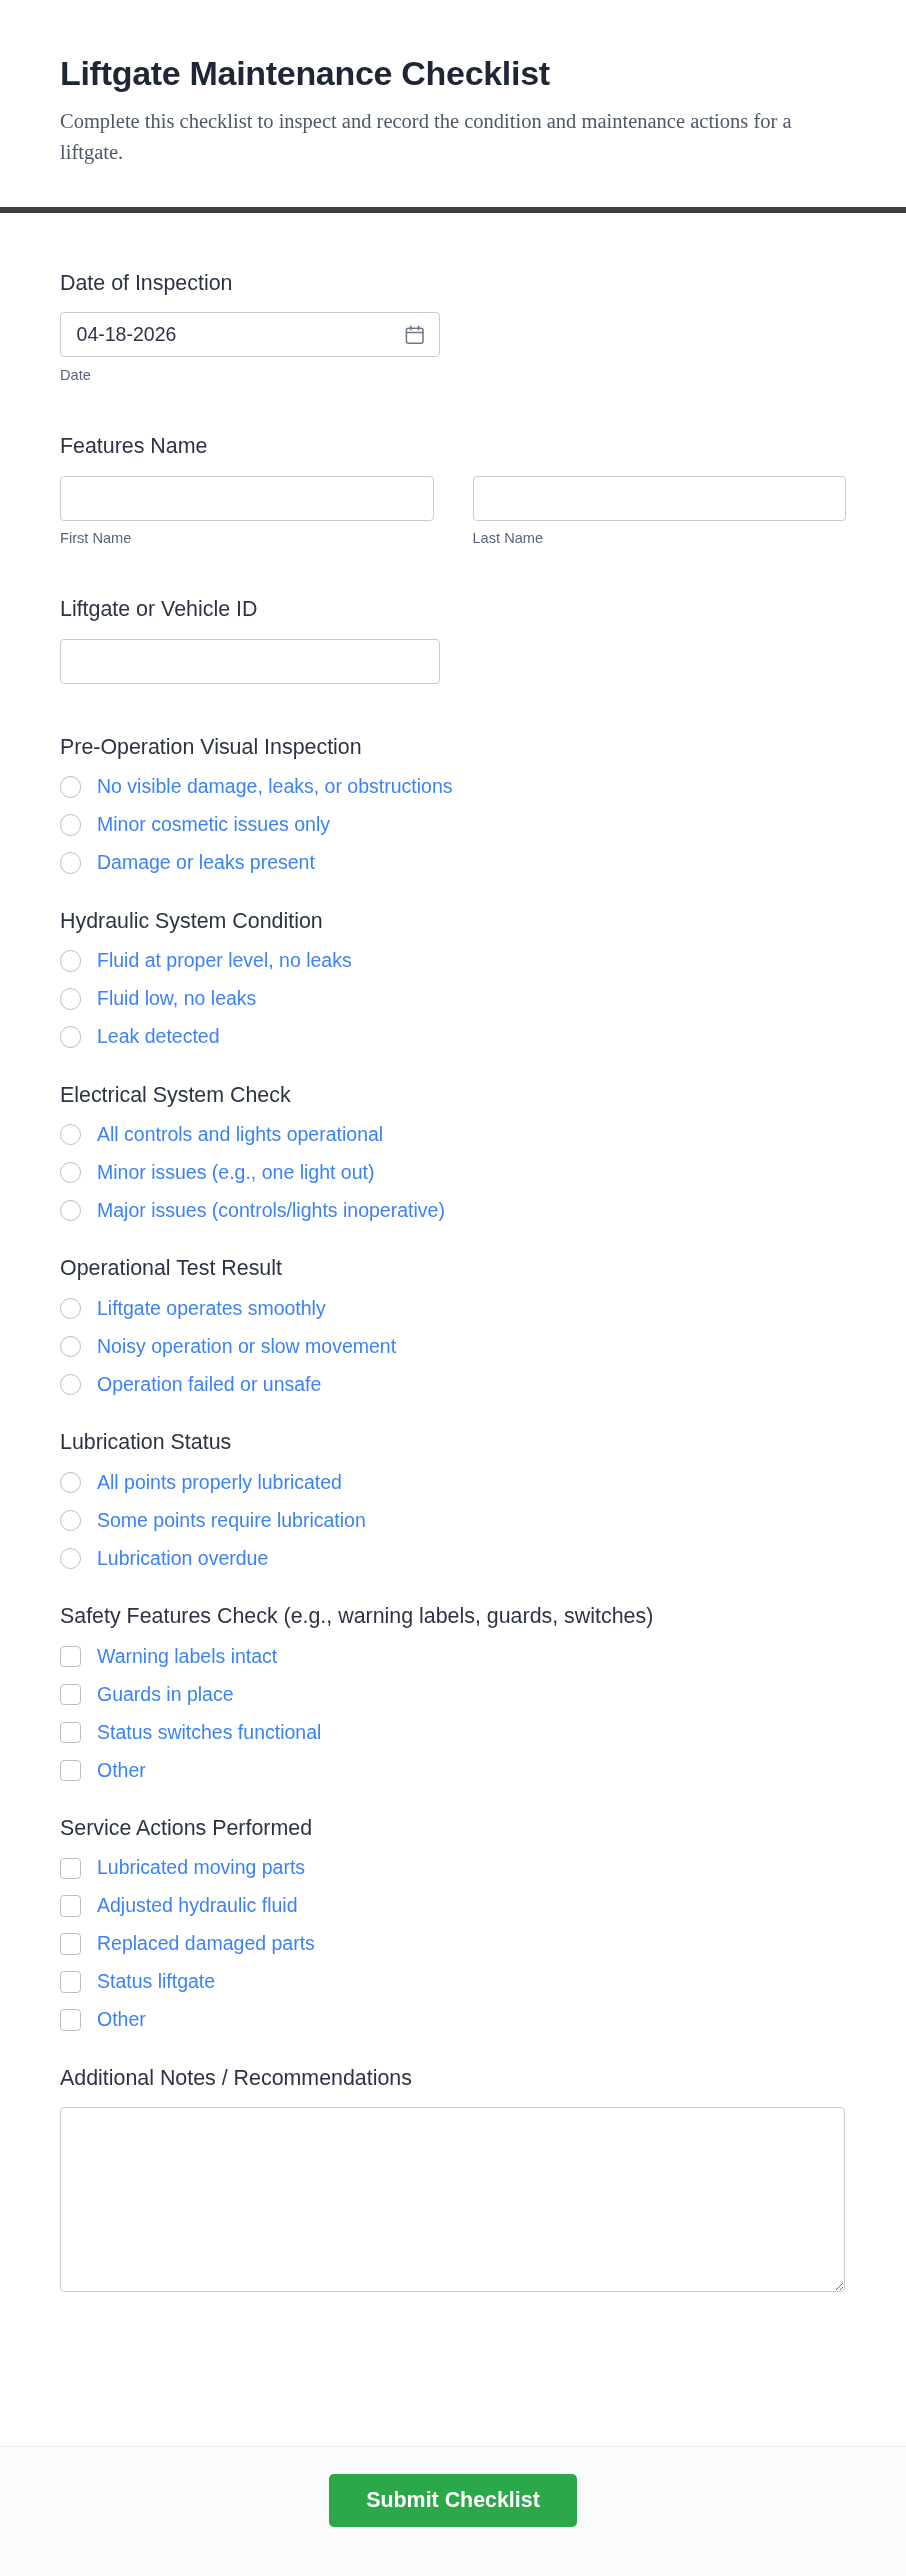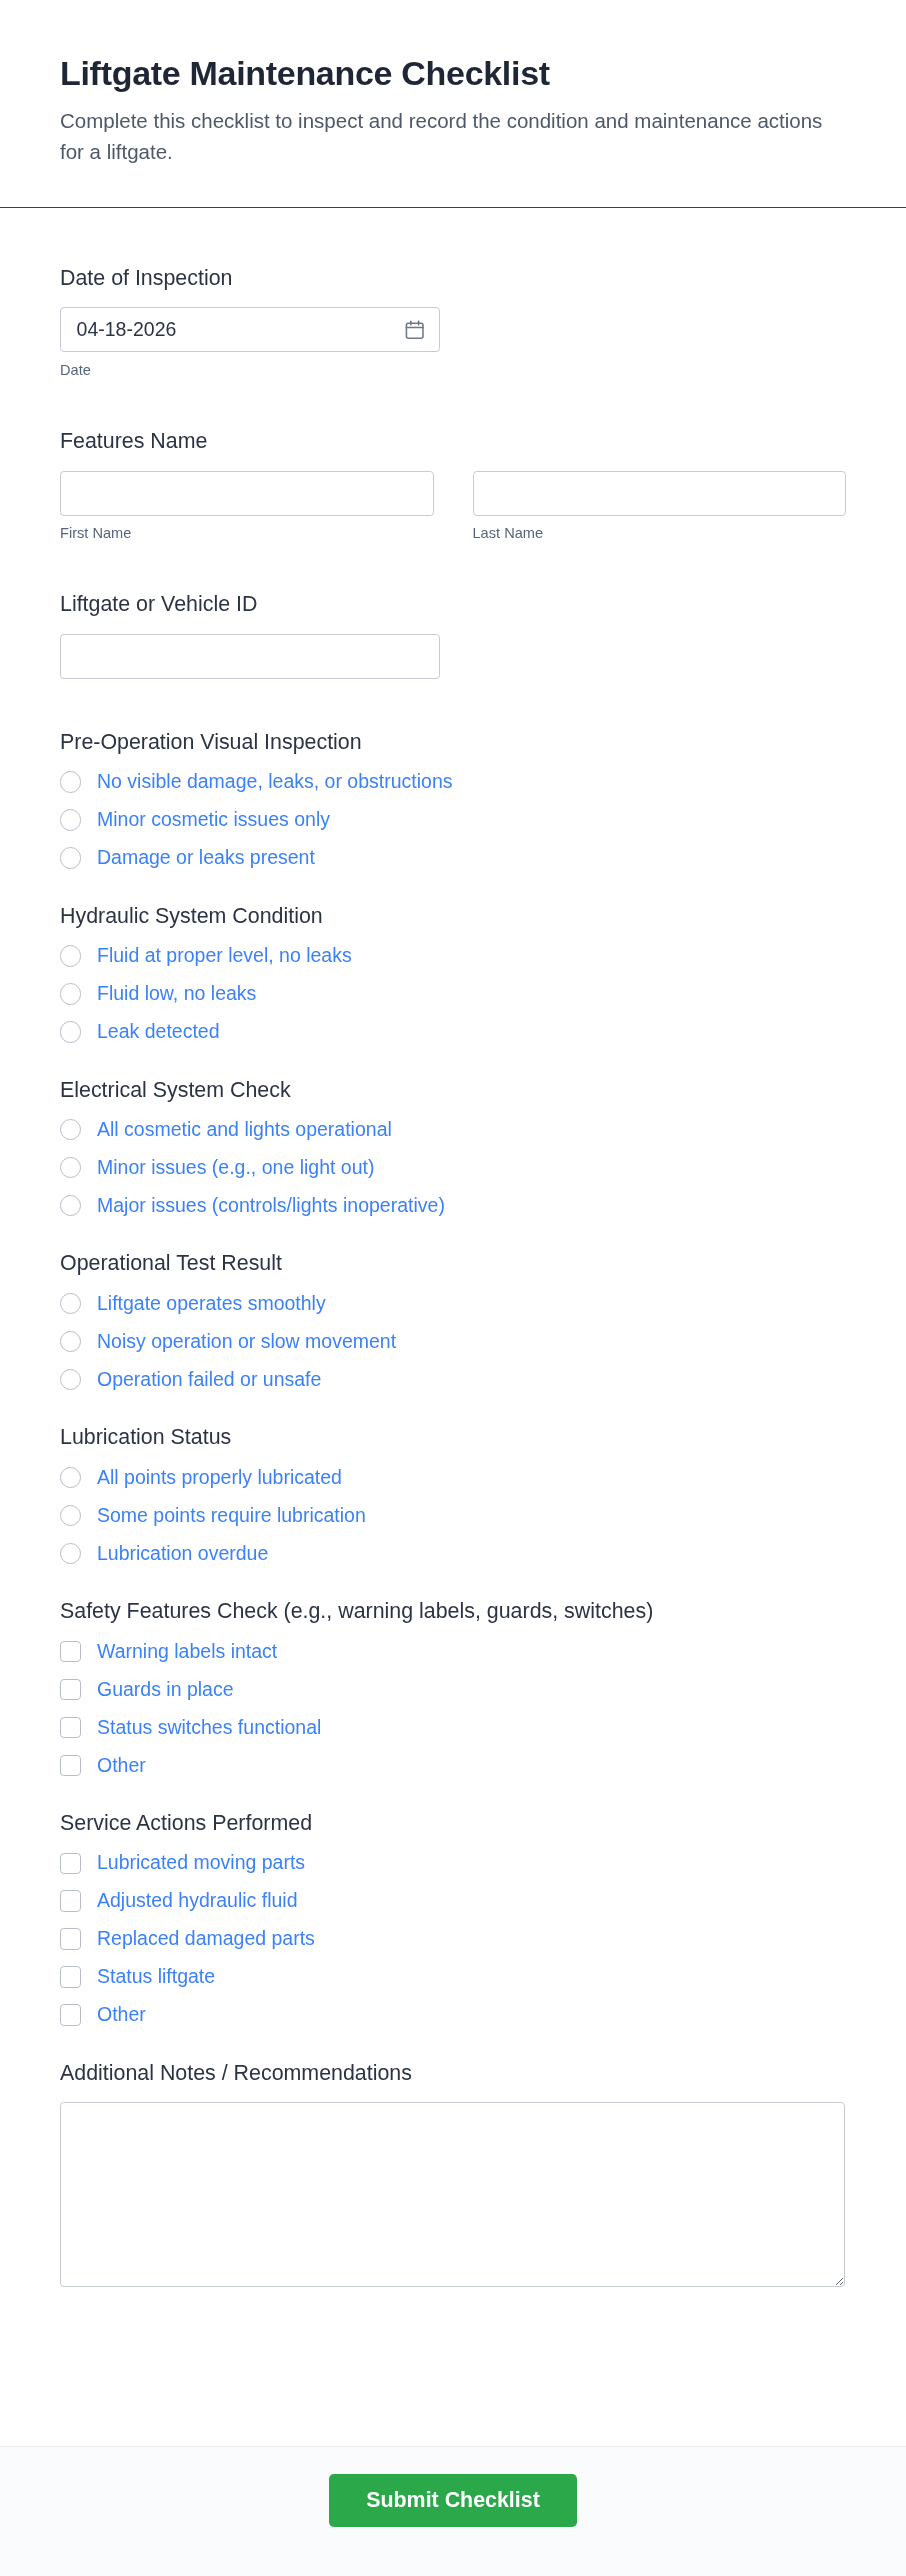--- a/index.html
+++ b/index.html
@@ -11,34 +11,35 @@
   }
   .form-card {
     width: 906px;
     height: 2576px;
     background: #ffffff;
     display: flex;
     flex-direction: column;
     overflow: hidden;
   }
   
-  .form-header { padding: 53px 44px 39px 60px; border-bottom: 1px solid #404040; }
+  .form-header { padding: 53px 44px 39px 60px; border-bottom: 6px solid #404040; }
   .form-title {
     font-size: 34px;
     font-weight: 700;
     color: #1f2636;
     letter-spacing: -0.3px;
     line-height: 1.2;
   }
   .form-description {
     margin-top: 12.7px;
     font-size: 20.5px;
     line-height: 1.5;
     color: #4e5868;
     max-width: 779px;
+    font-family: Liberation Serif, serif;
   }
   
   .form-body { padding: 58px 60px 0 60px; flex: 1; }
   .field-block { margin-bottom: 51px; }
   .field-label {
     font-size: 21.4px;
     font-weight: 500;
     color: #2c3345;
     line-height: 24px;
     margin-bottom: 17.5px;
@@ -207,21 +208,21 @@
           </label>
           <label class="option-row">
             <span class="radio-circle"></span>
             <span class="option-label">Leak detected</span>
           </label>
         </div>
         <div class="field-block group">
           <div class="field-label">Electrical System Check</div>
           <label class="option-row">
             <span class="radio-circle"></span>
-            <span class="option-label">All cosmetic and lights operational</span>
+            <span class="option-label">All controls and lights operational</span>
           </label>
           <label class="option-row">
             <span class="radio-circle"></span>
             <span class="option-label">Minor issues (e.g., one light out)</span>
           </label>
           <label class="option-row">
             <span class="radio-circle"></span>
             <span class="option-label">Major issues (controls/lights inoperative)</span>
           </label>
         </div>

